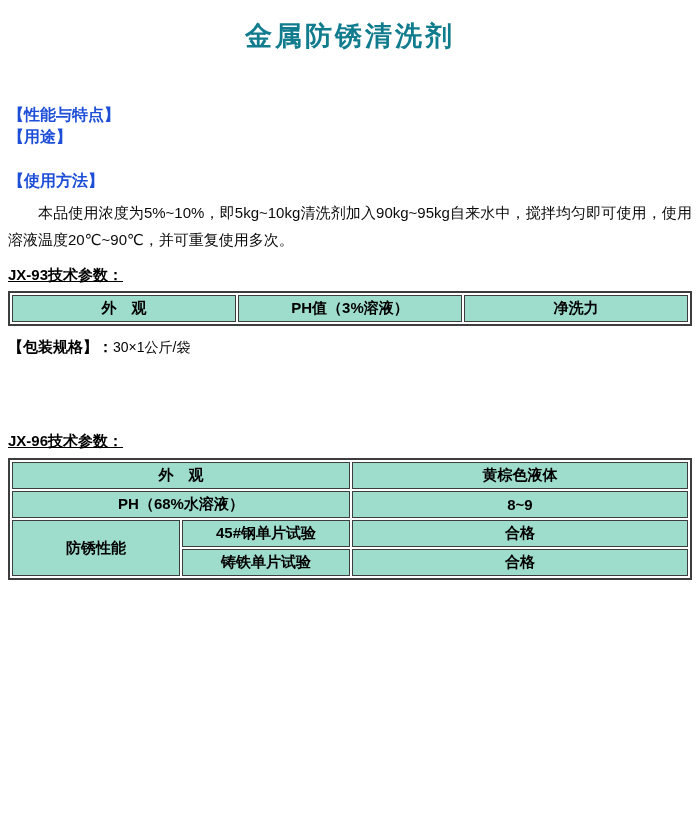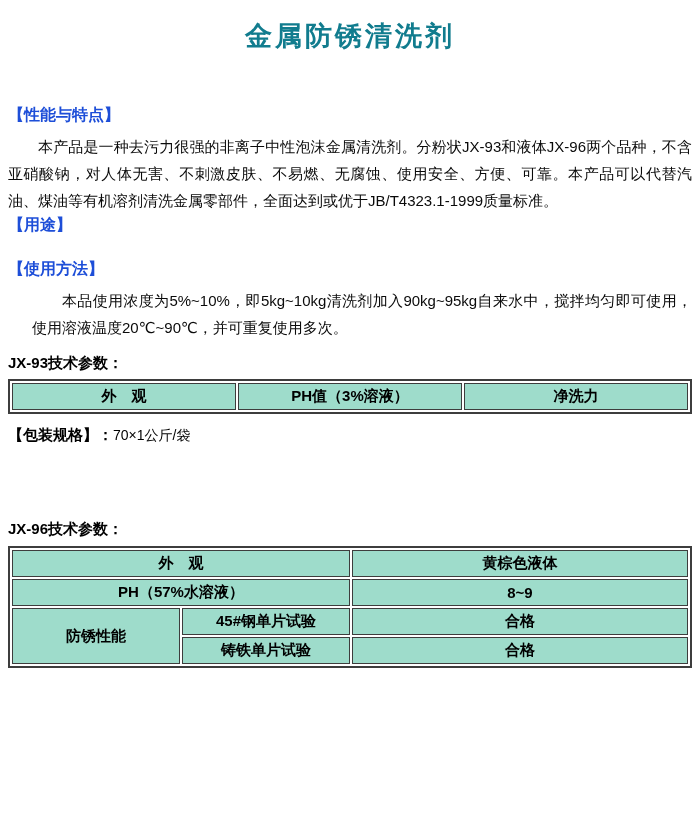--- a/index.html
+++ b/index.html
@@ -36,25 +36,26 @@
     line-height: 27px;
     text-indent: 2em;
     text-align: justify;
     color: #0a0a0a;
   }
   .h-features { margin-top: 48px; }
   .p-features { margin-top: 7px; }
   .h-usage    { margin-top: 0; }
   .p-usage    { margin-top: 7px; }
   .h-method   { margin-top: 22px; }
-  .p-method   { margin-top: 7px; margin-left: 24px; }
+  .p-method   { margin-top: 7px; }
   .params-heading {
     font-size: 15px;
     font-weight: bold;
     line-height: 20px;
+    text-decoration: underline;
   }
   .h-jx93 { margin-top: 12px; }
   .h-jx96 { margin-top: 74px; }
   table.spec {
     width: 100%;
     border-collapse: separate;
     border-spacing: 2px;
     background: #ffffff;
     border: 2px solid #3d3d3d;
     table-layout: fixed;
@@ -84,53 +85,52 @@
   .inline-value { font-size: 14px; }
 </style>
 </head>
 <body>
 
 <div class="page">
 
   <h1 class="doc-title">金属防锈清洗剂</h1>
 
   <div class="section-heading h-features">【性能与特点】</div>
-  <p class="body-text p-features">本产品是一种去污力很强的非离子中性泡沫金属清洗剂。分粉状JX-93和液体JX-96两个品种，不含亚硝酸钠，对人体无害、不刺激皮肤、不易燃、无腐蚀、使用安全、方便、可靠。本产品可以代替汽油、煤油等有机溶剂清洗金属零部件，全面达到或优于JB/T4323.1-1999质量标准。</p>
 
   <div class="section-heading h-usage">【用途】</div>
 
   <div class="section-heading h-method">【使用方法】</div>
   <p class="body-text p-method">本品使用浓度为5%~10%，即5kg~10kg清洗剂加入90kg~95kg自来水中，搅拌均匀即可使用，使用溶液温度20℃~90℃，并可重复使用多次。</p>
 
   <div class="params-heading h-jx93">JX-93技术参数：</div>
 
   <table class="spec t-jx93">
     <tbody>
         <tr>
       <td>外　观</td>
       <td>PH值（3%溶液）</td>
       <td>净洗力</td>
     </tr>
   </tbody>
     </table>
 
   <div class="inline-line line-packing1">
-    <span class="inline-label">【包装规格】：</span><span class="inline-value">70×1公斤/袋</span>
+    <span class="inline-label">【包装规格】：</span><span class="inline-value">30×1公斤/袋</span>
   </div>
 
   <div class="params-heading h-jx96">JX-96技术参数：</div>
 
   <table class="spec t-jx96">
     <tbody>
         <tr>
       <td colspan="2" style="width:50%;">外　观</td>
       <td style="width:50%;">黄棕色液体</td>
     </tr>
     <tr>
-      <td colspan="2">PH（57%水溶液）</td>
+      <td colspan="2">PH（68%水溶液）</td>
       <td>8~9</td>
     </tr>
     <tr>
       <td rowspan="2" style="width:25%;">防锈性能</td>
       <td style="width:25%;margin-left:48px;">45#钢单片试验</td>
       <td>合格</td>
     </tr>
     <tr>
       <td>铸铁单片试验</td>
       <td>合格</td>

